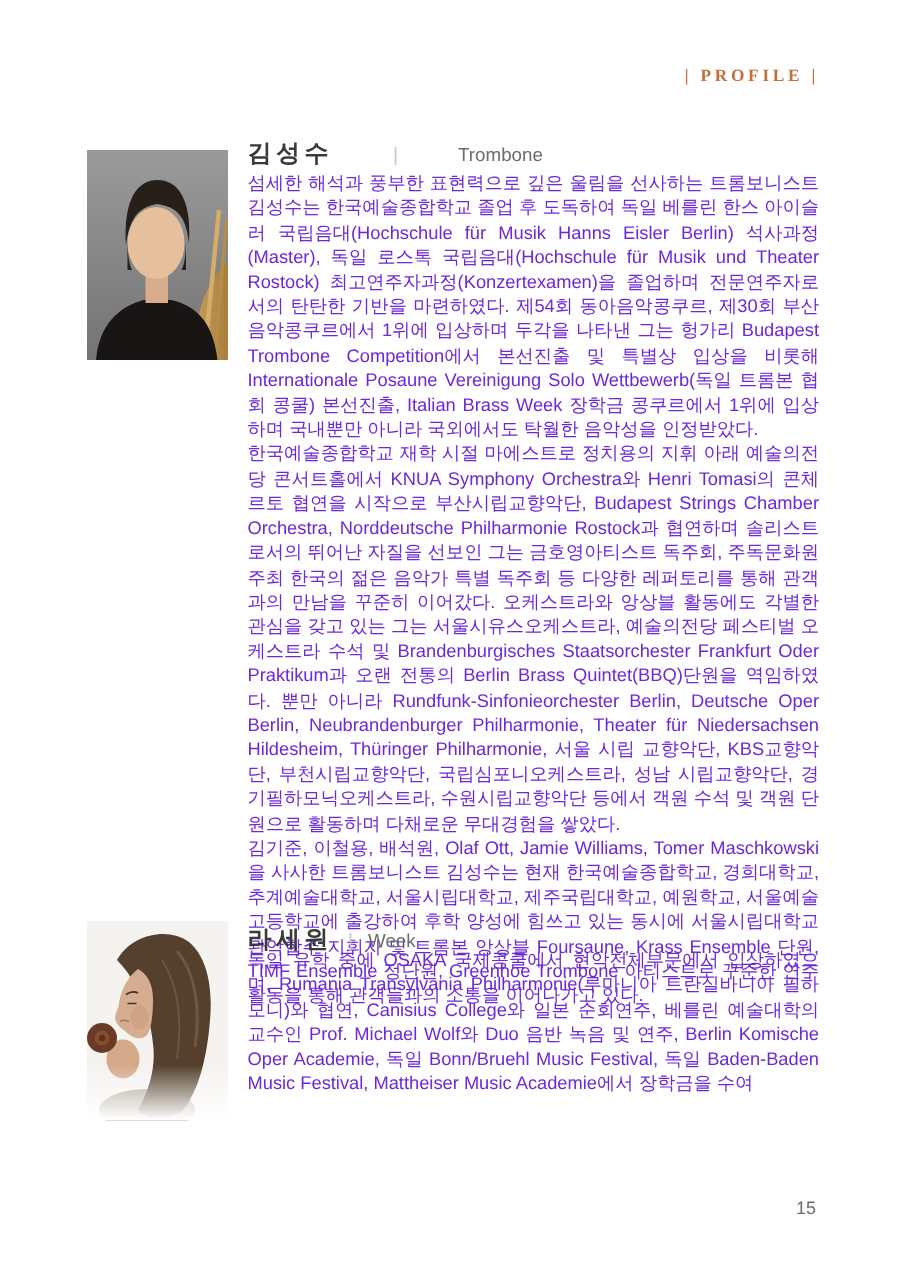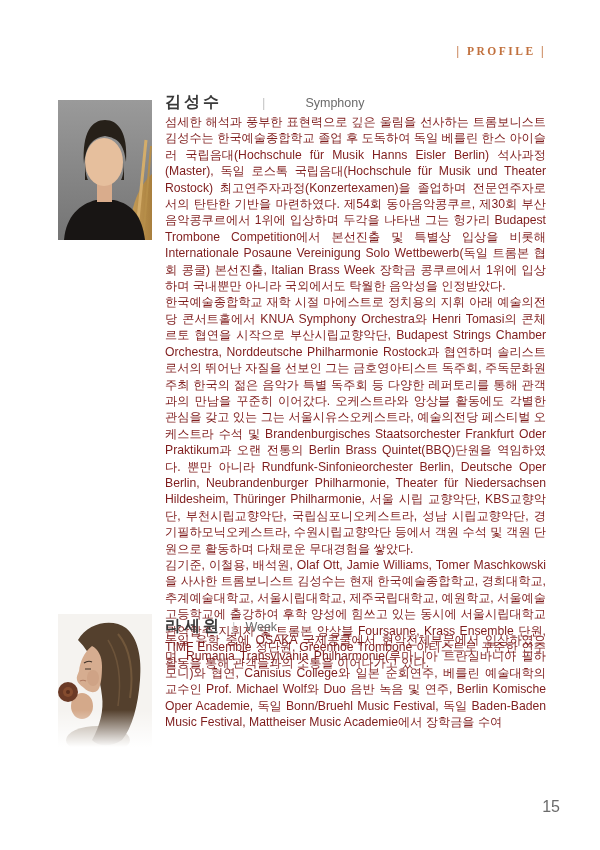--- a/index.html
+++ b/index.html
@@ -23,45 +23,45 @@
   }
   #header-1{top:92px;gap:40px;}
   #header-2{top:616px;}
   .profile-name{
     font-size:16px;letter-spacing:3px;color:#3a3a3a;font-weight:600;
   }
   .header-divider{color:#c6c6c6;font-size:13px;font-weight:400;}
   .profile-instrument{font-size:12.5px;color:#6b6b6b;}
   .body-text{
     position:absolute;left:165px;width:381px;
-    font-size:12.2px;line-height:16.4px;color:#7f1d1d;
+    font-size:12.2px;line-height:16.4px;color:#6d28d9;
     text-align:justify;
   }
   .body-text p{margin:0;padding:0;}
   #text-1{top:114px;}
   #text-2{top:632px;height:204px;overflow:hidden;}
   .photo{position:absolute;left:58px;display:block;}
   #photo-1{top:100px;width:94px;height:140px;}
   #photo-2{top:614px;width:94px;height:133px;}
   .page-number{
-    position:absolute;top:798px;right:40px;
-    font-size:16px;color:#6b6b6b;
+    position:absolute;top:798px;right:56px;
+    font-size:12px;color:#6b6b6b;
   }
 </style>
 </head>
 <body>
 
 <div class="page">
 
   <div class="profile-tag">| PROFILE |</div>
 
   <div class="profile-header" id="header-1">
     <span class="profile-name">김성수</span>
     <span class="header-divider">|</span>
-    <span class="profile-instrument">Symphony</span>
+    <span class="profile-instrument">Trombone</span>
   </div>
 
   <svg class="photo" id="photo-1" viewBox="0 0 94 140" preserveAspectRatio="none">
     <defs>
       <linearGradient id="bg1" x1="0" y1="0" x2="0" y2="1">
         <stop offset="0" stop-color="#9a9a9a"></stop>
         <stop offset="1" stop-color="#747474"></stop>
       </linearGradient>
       <linearGradient id="gold1" x1="0" y1="0" x2="1" y2="0">
         <stop offset="0" stop-color="#c79e58"></stop>

